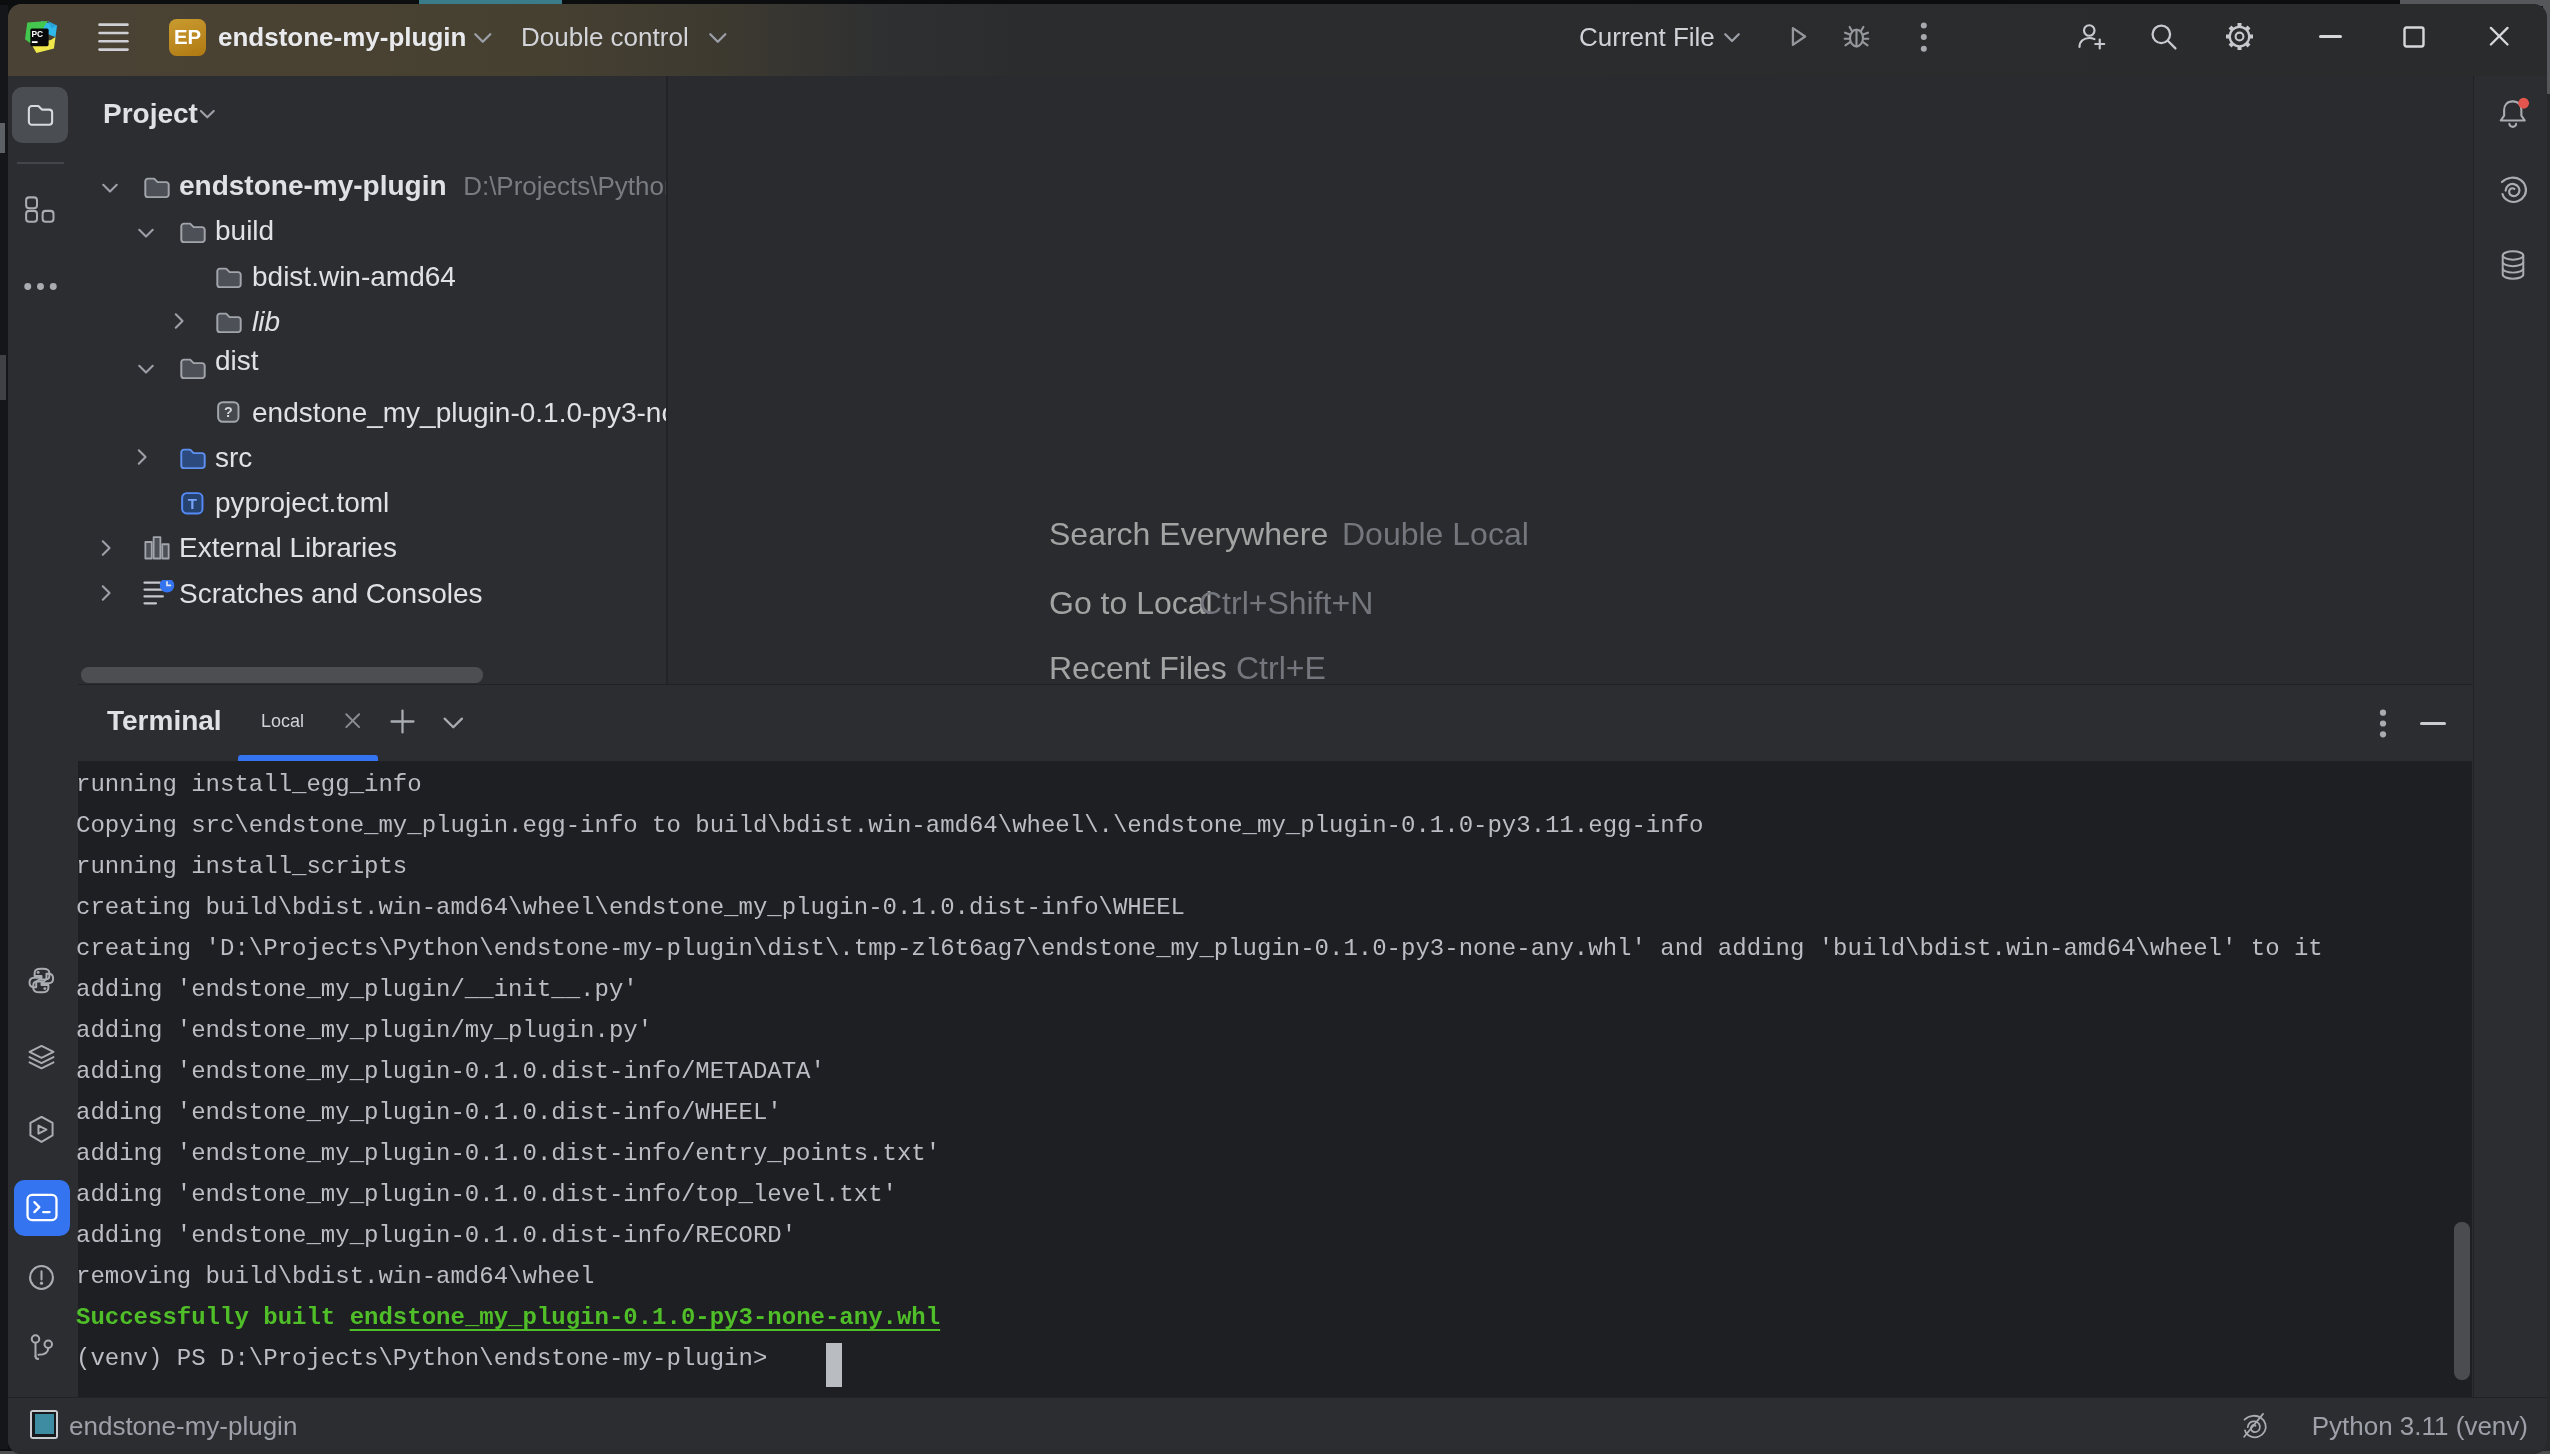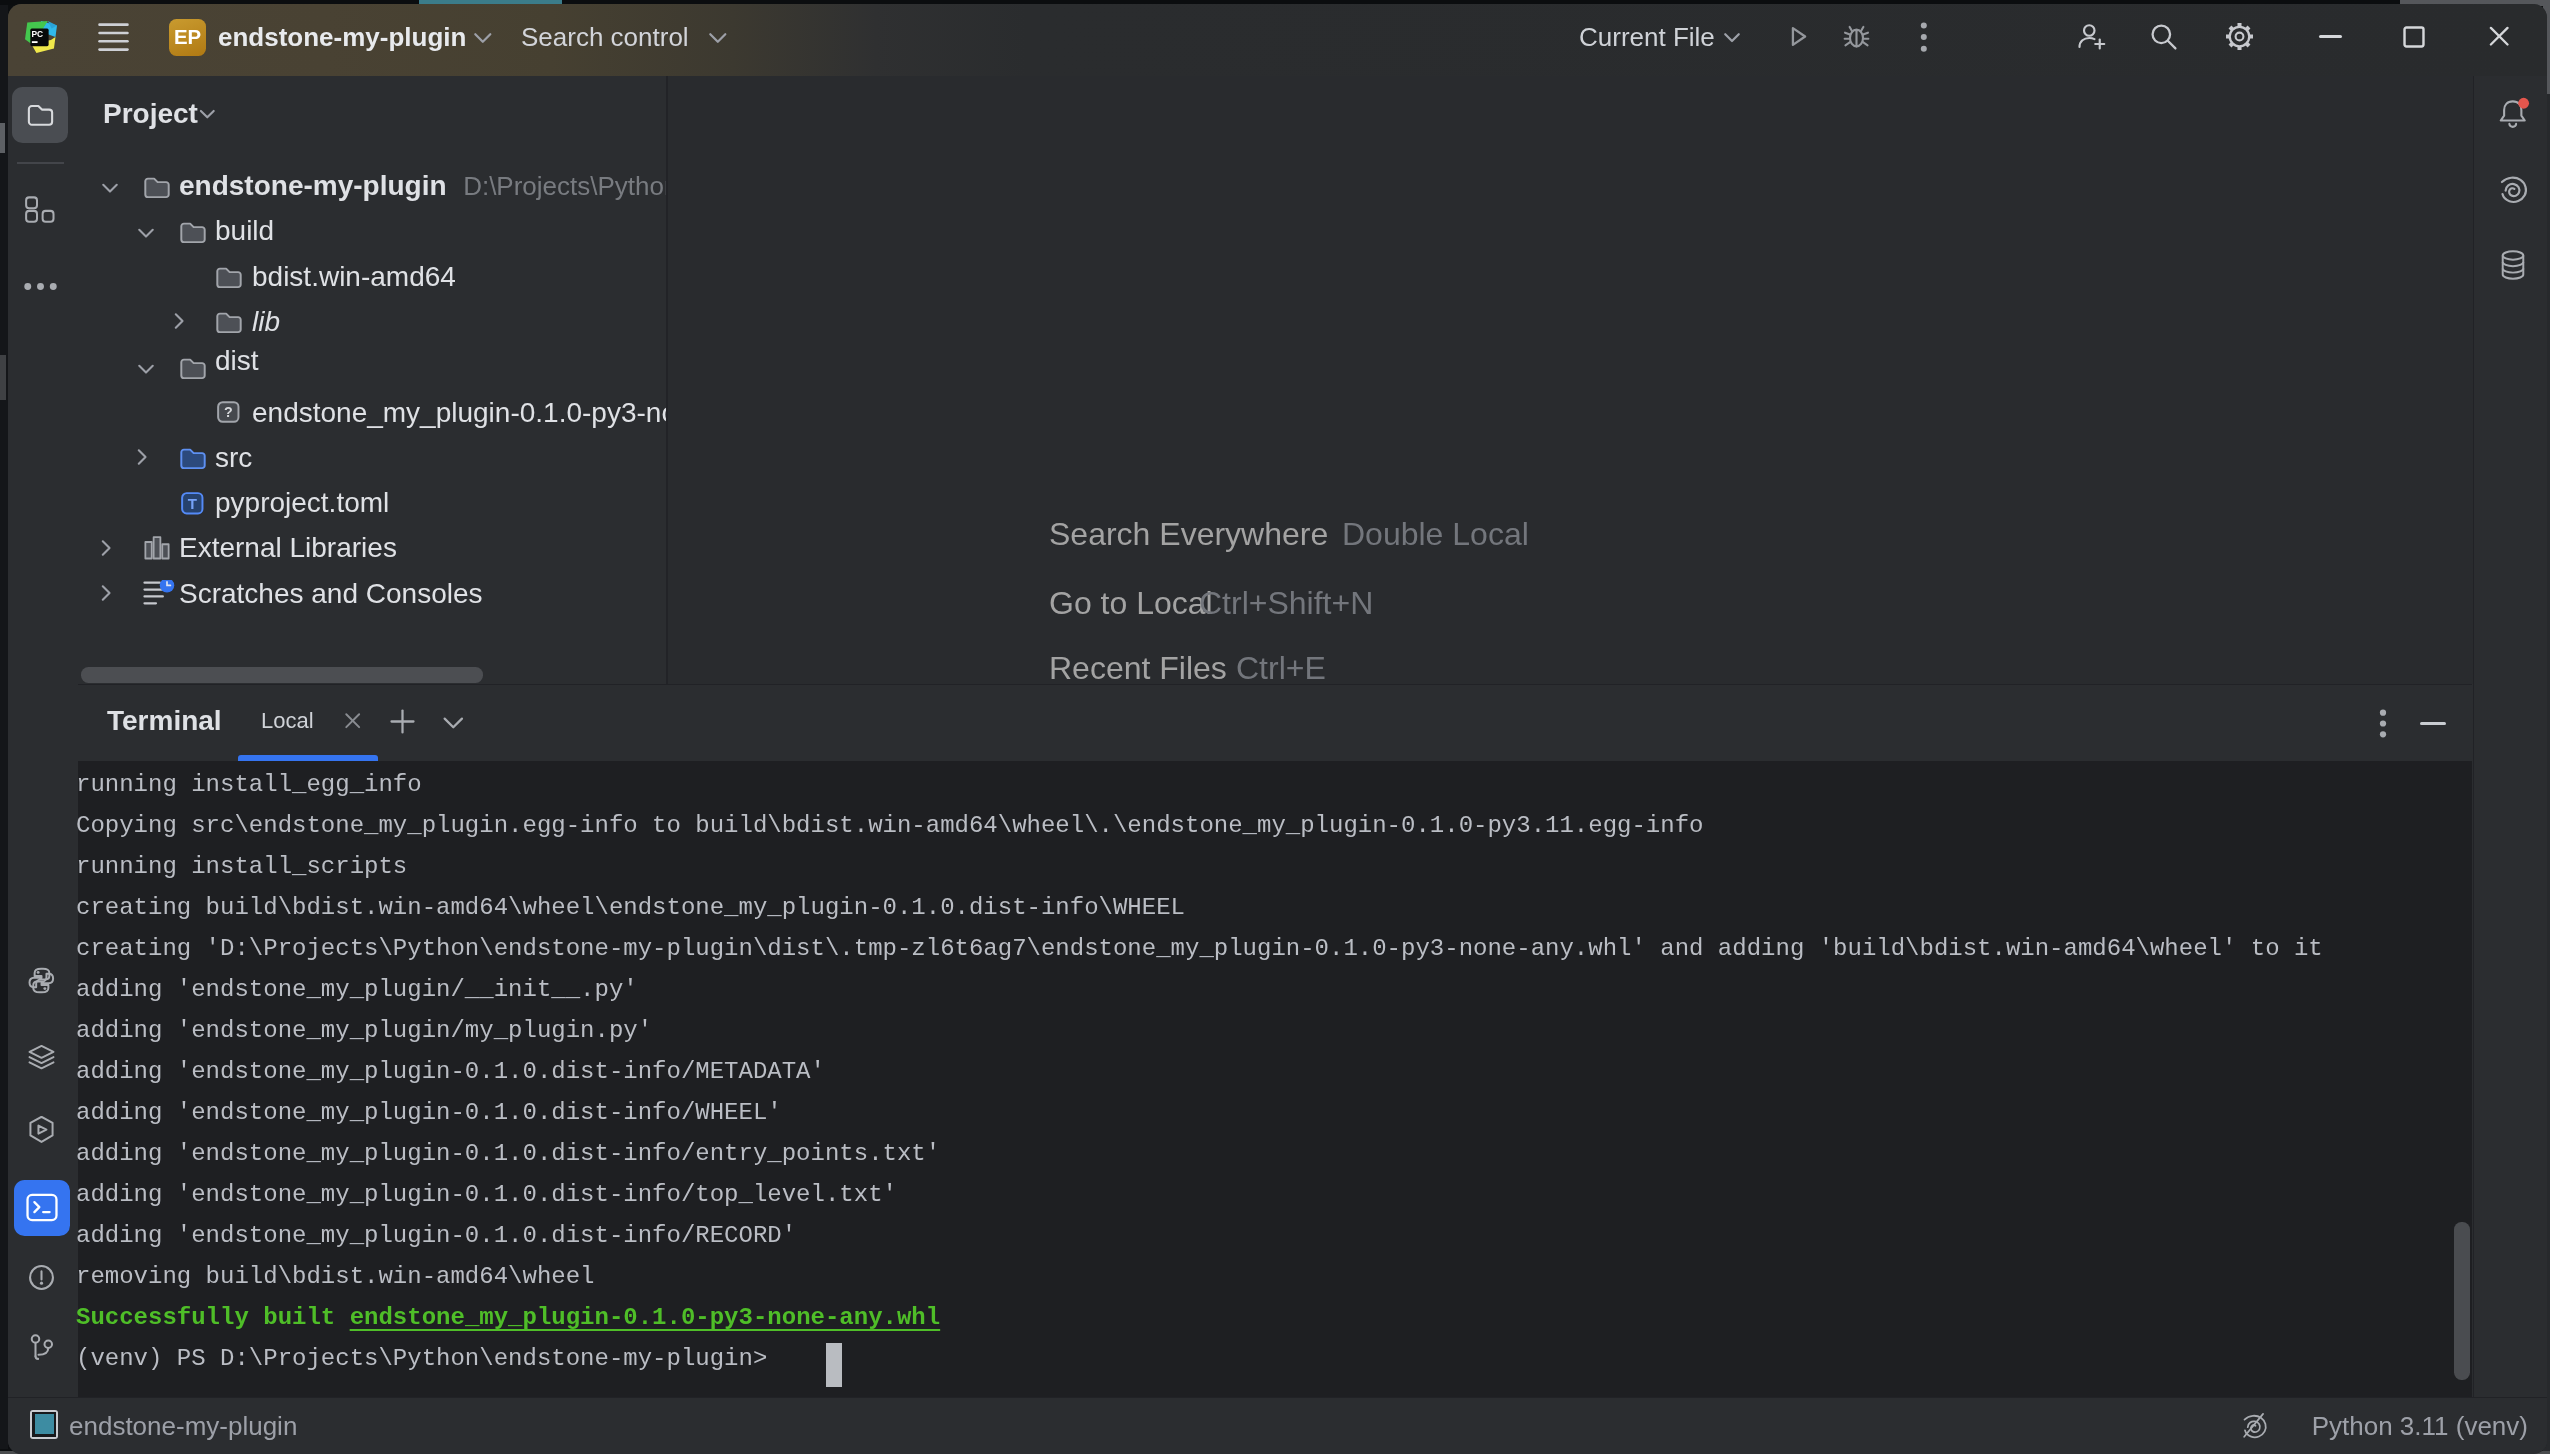--- a/index.html
+++ b/index.html
@@ -130,21 +130,21 @@
         <line x1="2" y1="24" x2="39" y2="24"></line>
             <line x1="2" y1="35" x2="39" y2="35"></line>
       </g>
     </svg>
 
     <div class="abs" style="left:169px; top:19px; width:37px; height:37px; border-radius:7.5px; background:linear-gradient(160deg,#c99b2f,#b07913); color:#fff; font-weight:bold; font-size:20.4px; display:flex; align-items:center; justify-content:center;">EP</div>
     <span class="lbl" style="left:218px; top:37px; transform:translateY(-50%); color:#e8eaed; font-weight:600; font-size:26px;">endstone-my-plugin</span>
     <svg style="left:473px; top:32px;" width="19.6" height="12" viewBox="0 0 26 16">
           <path d="M3,3 L13,13 L23,3" fill="none" stroke="#9da0a8" stroke-width="3" stroke-linecap="round" stroke-linejoin="round"></path>
         </svg>
-    <span class="lbl" style="left:521px; top:37px; transform:translateY(-50%); color:#d2d4d9; font-size:26px;">Search control</span>
+    <span class="lbl" style="left:521px; top:37px; transform:translateY(-50%); color:#d2d4d9; font-size:26px;">Double control</span>
     <svg style="left:708px; top:32px;" width="19.6" height="12" viewBox="0 0 26 16">
           <path d="M3,3 L13,13 L23,3" fill="none" stroke="#9da0a8" stroke-width="3" stroke-linecap="round" stroke-linejoin="round"></path>
         </svg>
 
     <span class="lbl" style="left:1579px; top:37px; transform:translateY(-50%); color:#cfd2d7; font-size:26px;">Current File</span>
     <svg style="left:1723px; top:32px;" width="18" height="11.3" viewBox="0 0 24 15">
           <path d="M3,3 L12,12 L21,3" fill="none" stroke="#9da0a8" stroke-width="3" stroke-linecap="round" stroke-linejoin="round"></path>
         </svg>
 
     <svg style="left:1783px; top:22px;" width="29" height="29" viewBox="0 0 38 38">
@@ -380,21 +380,21 @@
     <span class="l" style="left:1049px; top:534px;">Search Everywhere</span>
     <span class="k" style="left:1342px; top:534px;">Double Local</span>
     <span class="l" style="left:1049px; top:603px;">Go to Local</span>
     <span class="k" style="left:1199px; top:603px;">Ctrl+Shift+N</span>
     <span class="l" style="left:1049px; top:668px;">Recent Files</span>
     <span class="k" style="left:1236px; top:668px;">Ctrl+E</span>
   </div>
 
   <div id="term-items">
     <span class="lbl ui b" style="left:107px; top:721px; transform:translateY(-50%);">Terminal</span>
-    <span class="lbl" style="left:261px; top:721px; transform:translateY(-50%); color:#cfd2d7; font-size:22px;">Local</span>
+    <span class="lbl" style="left:261px; top:721px; transform:translateY(-50%); color:#cfd2d7; font-size:18px;">Local</span>
     <svg style="left:344px; top:712px;" width="17.4" height="17.4" viewBox="0 0 23 23">
           <g stroke="#898c91" stroke-width="2.6" stroke-linecap="round">
             <line x1="3" y1="3" x2="20" y2="20"></line>
             <line x1="20" y1="3" x2="3" y2="20"></line>
           </g>
         </svg>
     <svg style="left:390px; top:709px;" width="25" height="25" viewBox="0 0 33 33">
           <g stroke="#a9acb1" stroke-width="3" stroke-linecap="round">
             <line x1="16.5" y1="2" x2="16.5" y2="31"></line>
             <line x1="2" y1="16.5" x2="31" y2="16.5"></line>

